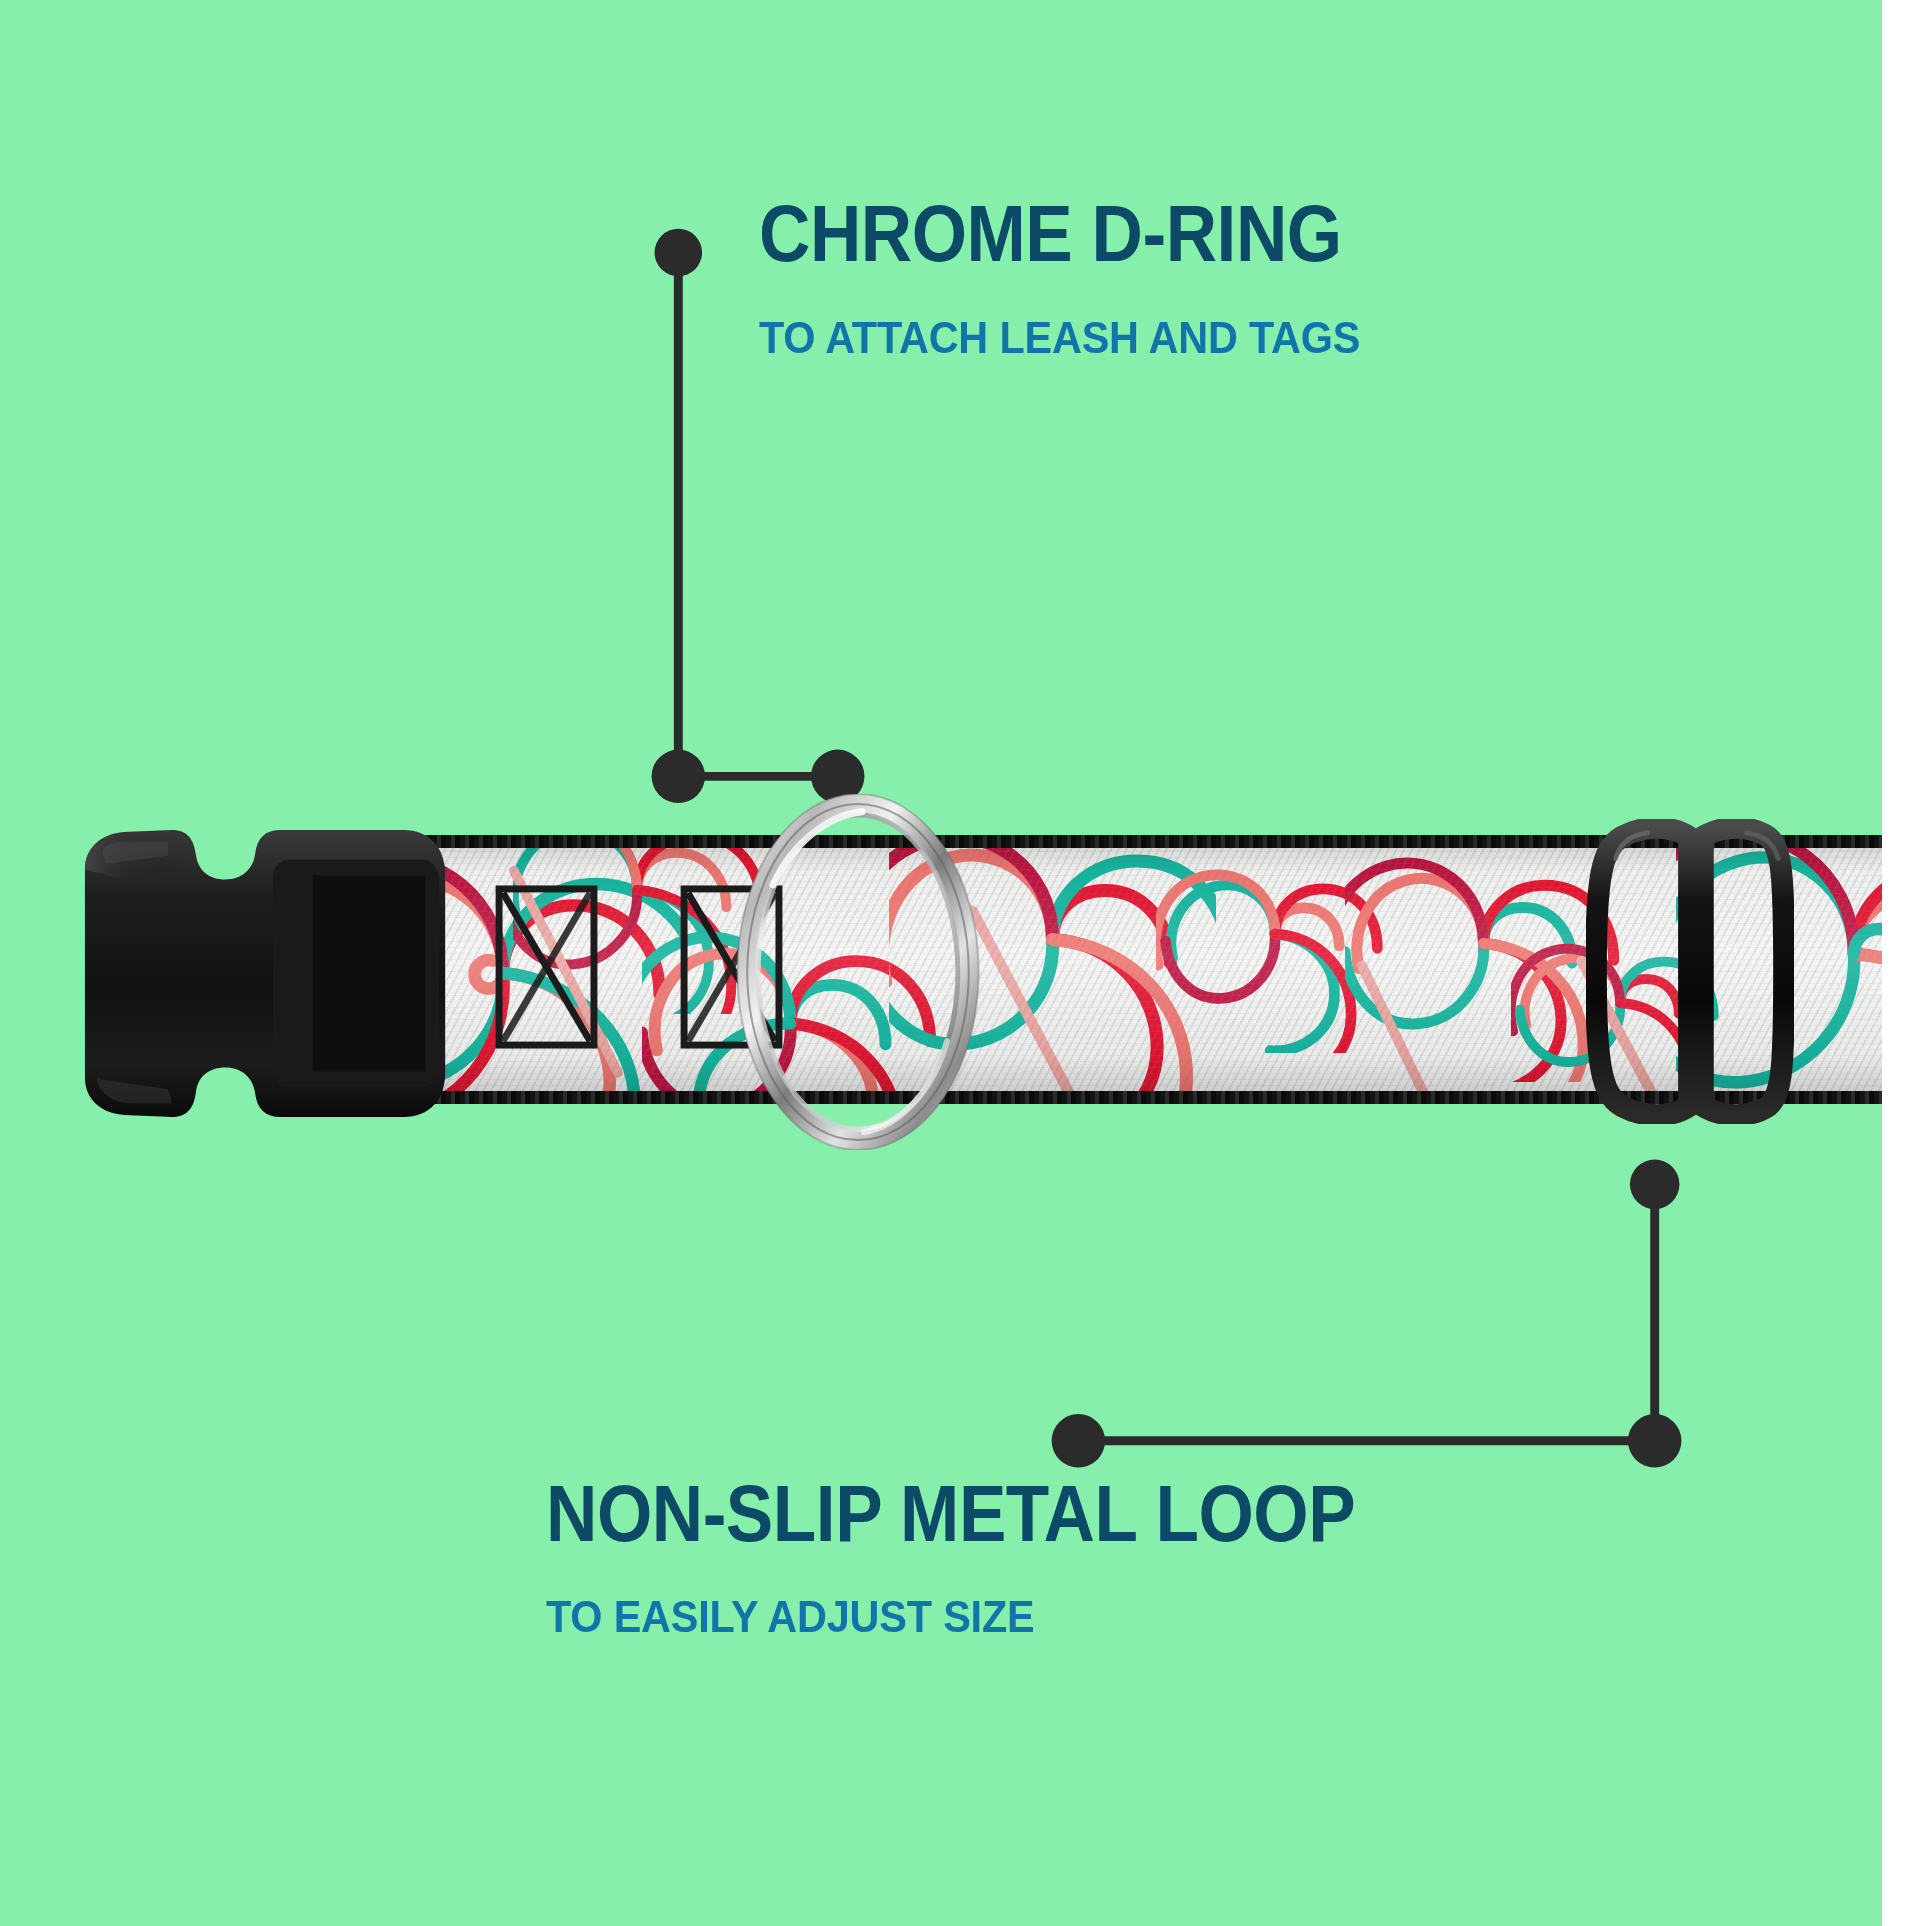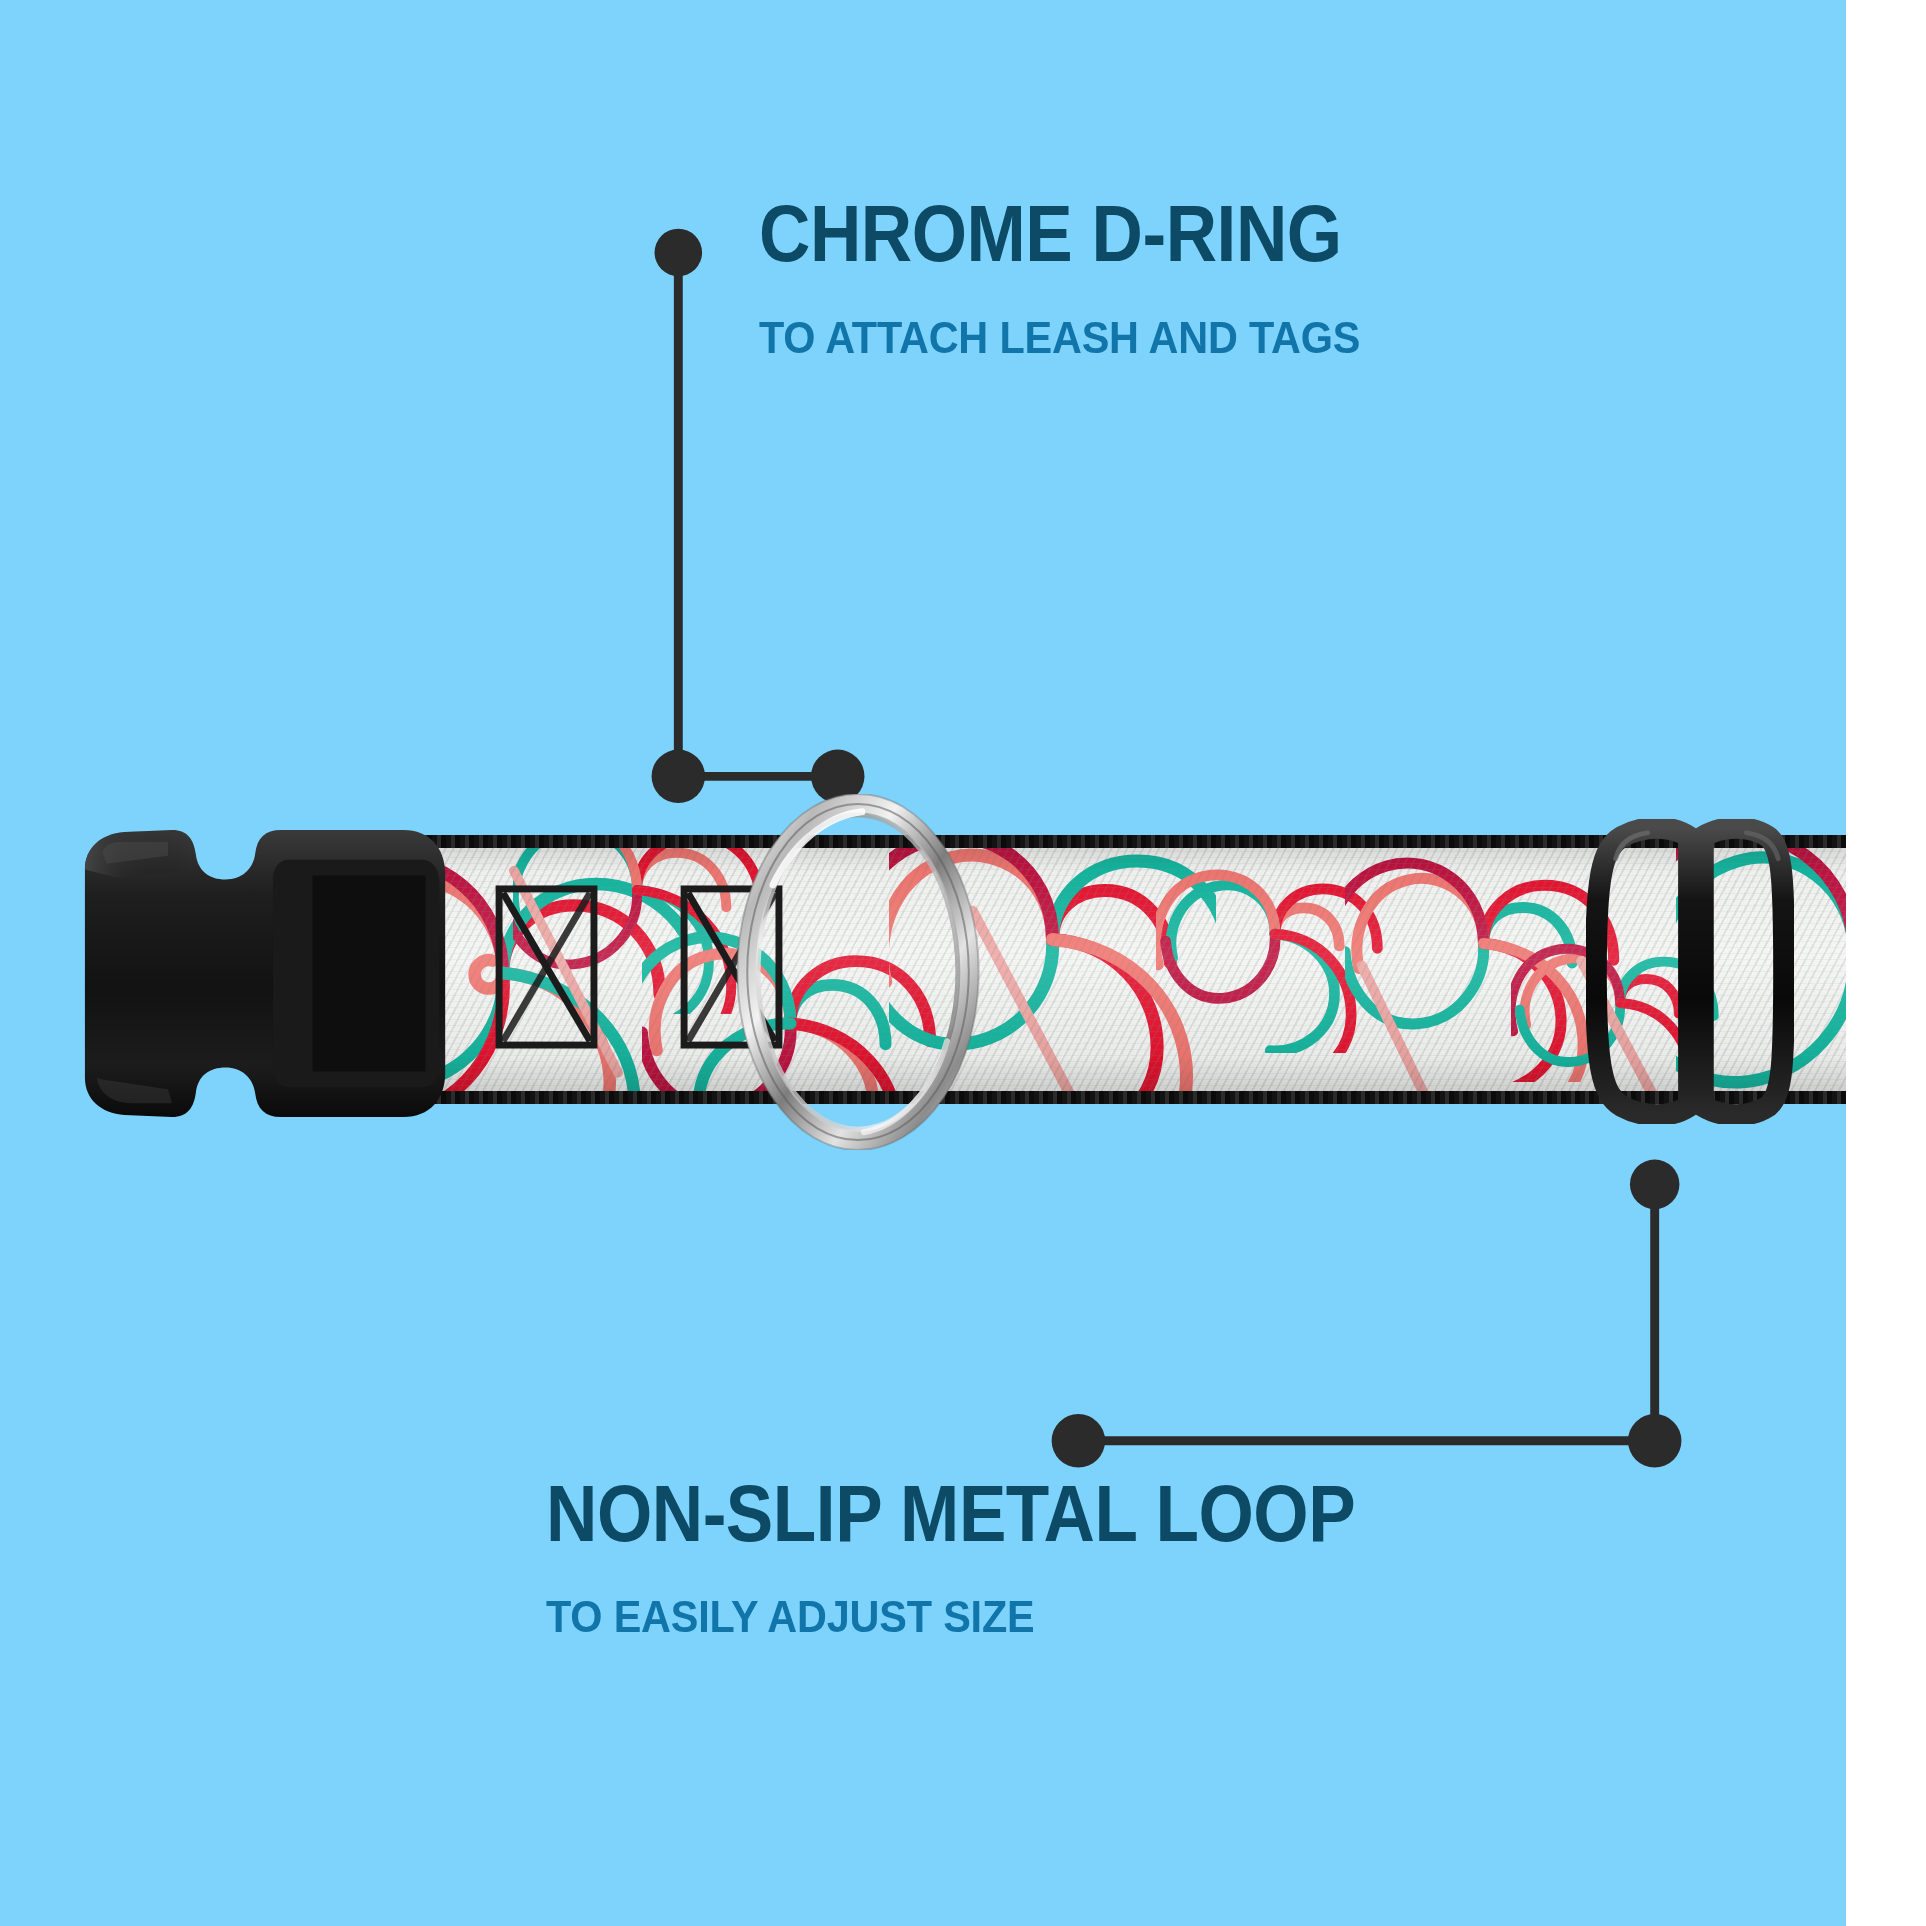--- a/index.html
+++ b/index.html
@@ -7,22 +7,23 @@
     padding: 0;
     background: #ffffff;
   }
   body {
     font-family: "Liberation Sans", sans-serif;
   }
   #stage {
     position: relative;
     width: 1846px;
     height: 1927px;
-    background: #7dd3fc;
+    background: #86efac;
     overflow: hidden;
+    padding-left: 36px;
   }
 
   
   .callout-title {
     position: absolute;
     font-family: "Liberation Sans", sans-serif;
     font-weight: bold;
     letter-spacing: -0.5px;
     white-space: nowrap;
     line-height: 1;

